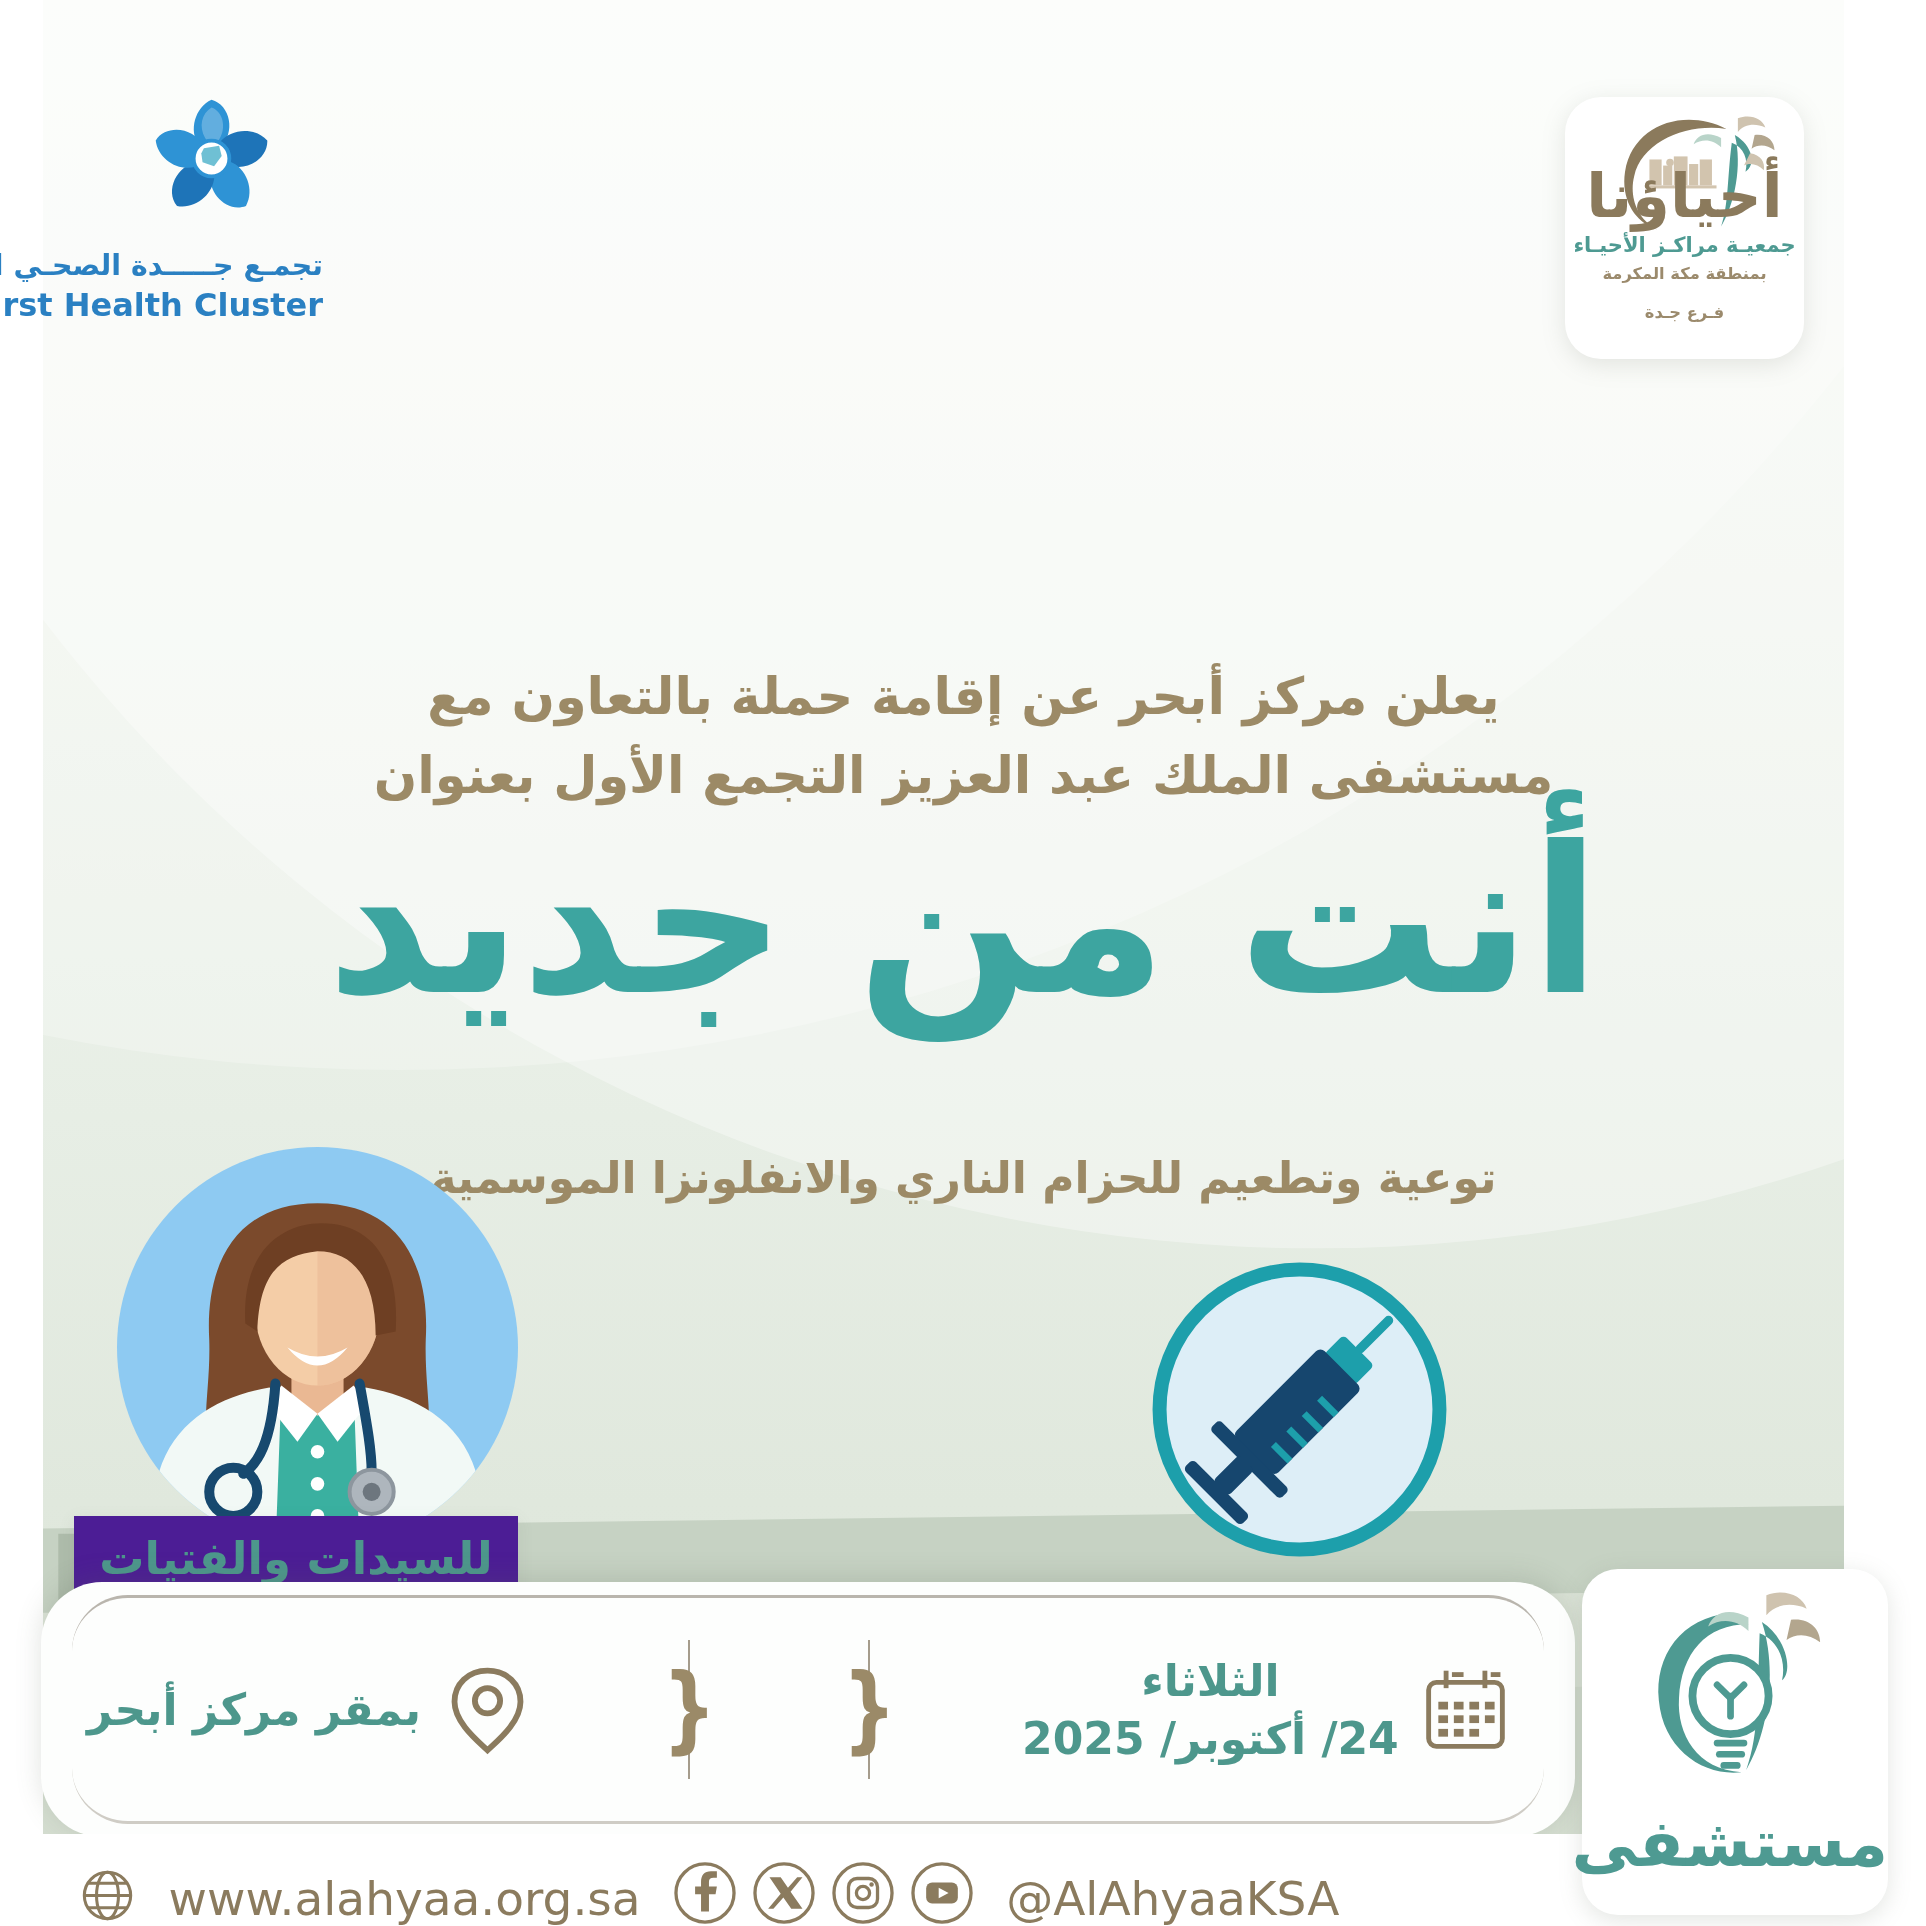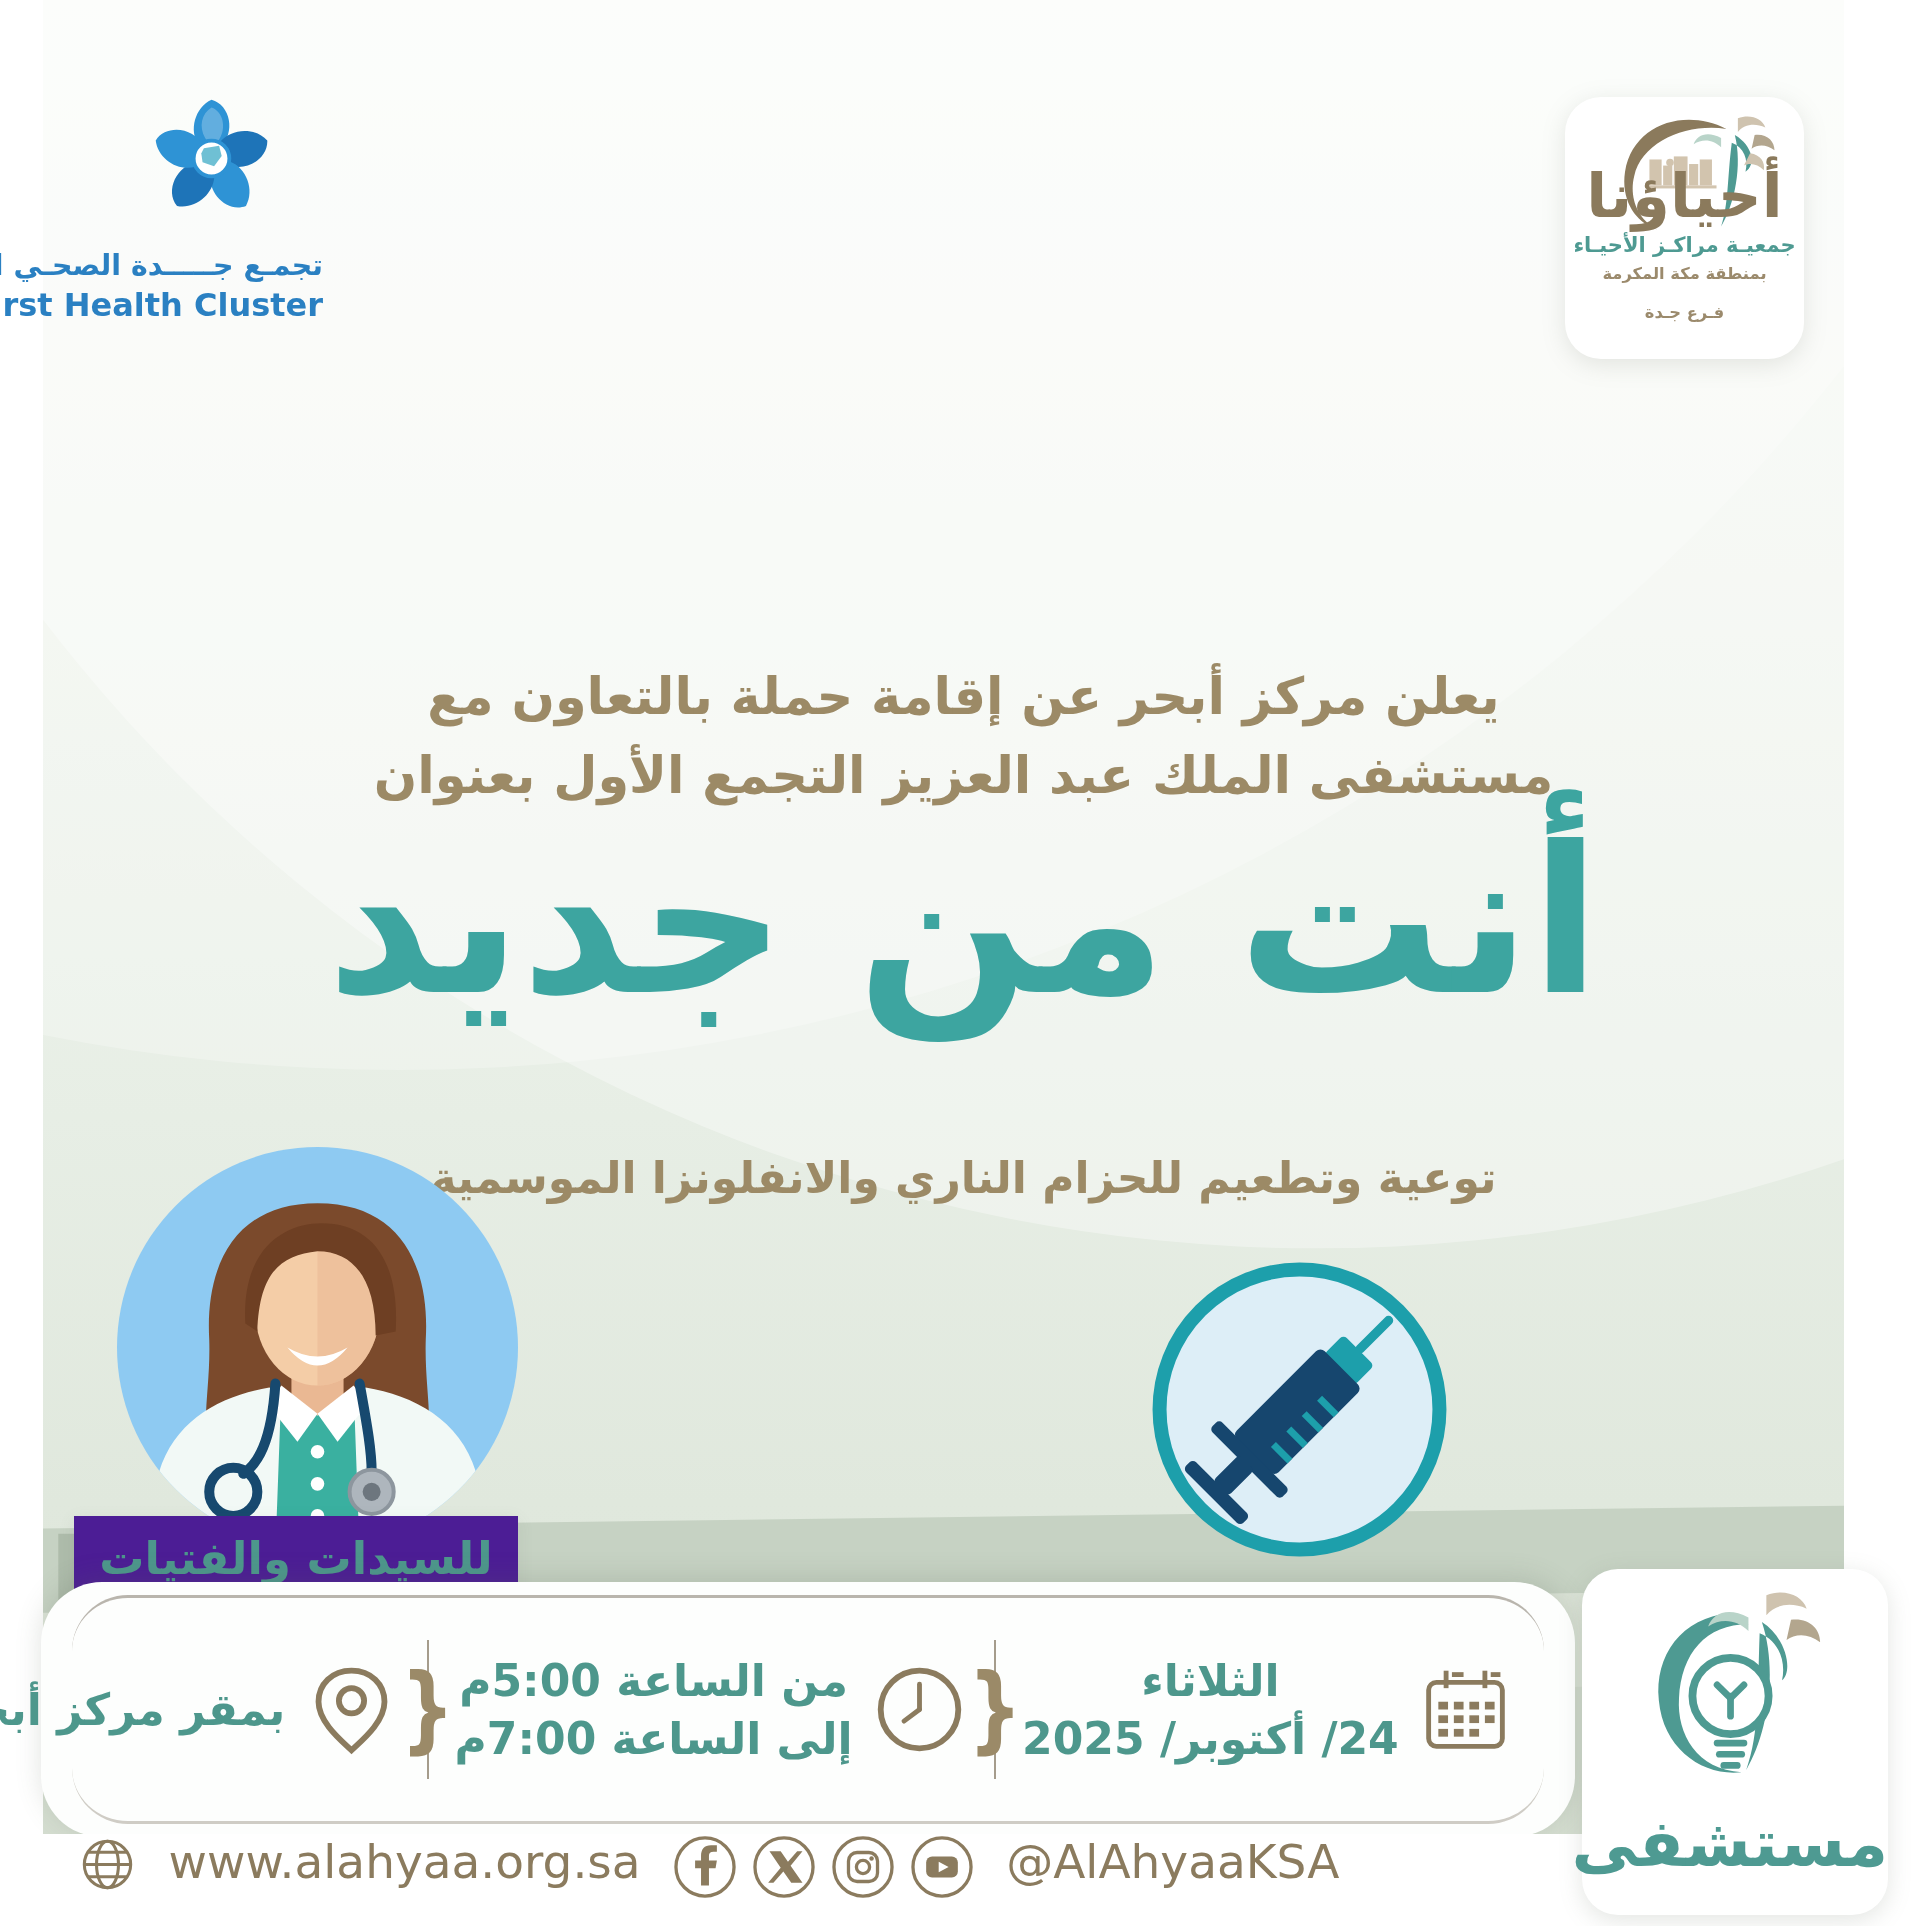--- a/index.html
+++ b/index.html
@@ -53,21 +53,21 @@
   .divider{display:flex;flex-direction:column;align-items:center;color:#9b8a68;}
   .divider .vl{width:2px;height:35px;background:#a59c8c;}
   .divider .br{font-size:76px;line-height:.9;font-weight:bold;transform:scaleY(1.25);}
   
   .tathqif{position:absolute;left:1582px;top:1569px;width:306px;height:346px;background:#fff;
     border-radius:36px;box-shadow:0 5.1px 23px rgba(120,130,115,.20);text-align:center;z-index:6;}
   .tathqif svg{width:224px;height:224px;margin-top:15.3px;}
   .tathqif .lb{color:#4e9a92;font-size:66px;font-weight:bold;margin-top:-5.1px;}
   
   .site-footer{position:absolute;left:0;bottom:0;width:1926px;height:92px;background:#ffffff;z-index:5;
-    display:flex;align-items:flex-start;justify-content:center;gap:31px;direction:ltr;padding-right:510px;box-sizing:border-box;}
+    display:flex;align-items:flex-end;justify-content:center;gap:31px;direction:ltr;padding-right:510px;box-sizing:border-box;}
   .site-footer .url,.site-footer .sh{color:#8b7b5e;font-size:47px;font-weight:500;}
   .fcircles{display:flex;gap:13.2px;align-items:center;}
 </style>
 </head>
 <body>
 
 <div class="poster">
 
   <div class="content-bg">
     <svg width="1801" height="1926" viewBox="0 0 3535 3780" preserveAspectRatio="none">
@@ -227,31 +227,20 @@
         <span class="teal-line">24/ أكتوبر/ 2025</span>
       </div>
     </div>
 
     <div class="divider">
       <div class="vl"></div>
         <span class="br">{</span>
         <div class="vl"></div>
     </div>
 
-    <div class="grp">
-      <svg width="97" height="97" viewBox="0 0 100 100">
-        <circle cx="50" cy="50" r="40" fill="none" stroke="#8b7b5e" stroke-width="6"></circle>
-        <line x1="50" y1="50" x2="50" y2="24" stroke="#8b7b5e" stroke-width="5" stroke-linecap="round"></line>
-        <line x1="50" y1="50" x2="34" y2="62" stroke="#8b7b5e" stroke-width="5" stroke-linecap="round"></line>
-      </svg>
-      <div class="txt">
-        <span class="teal-line">من الساعة 5:00م</span>
-        <span class="teal-line">إلى الساعة 7:00م</span>
-      </div>
-    </div>
 
     <div class="divider">
       <div class="vl"></div>
         <span class="br">{</span>
         <div class="vl"></div>
     </div>
 
     <div class="grp">
       <svg width="97" height="97" viewBox="0 0 100 100">
         <path d="M50,10 C30,10 16,24 16,42 C16,64 42,84 50,92 C58,84 84,64 84,42 C84,24 70,10 50,10 Z" fill="none" stroke="#8b7b5e" stroke-width="6"></path>

